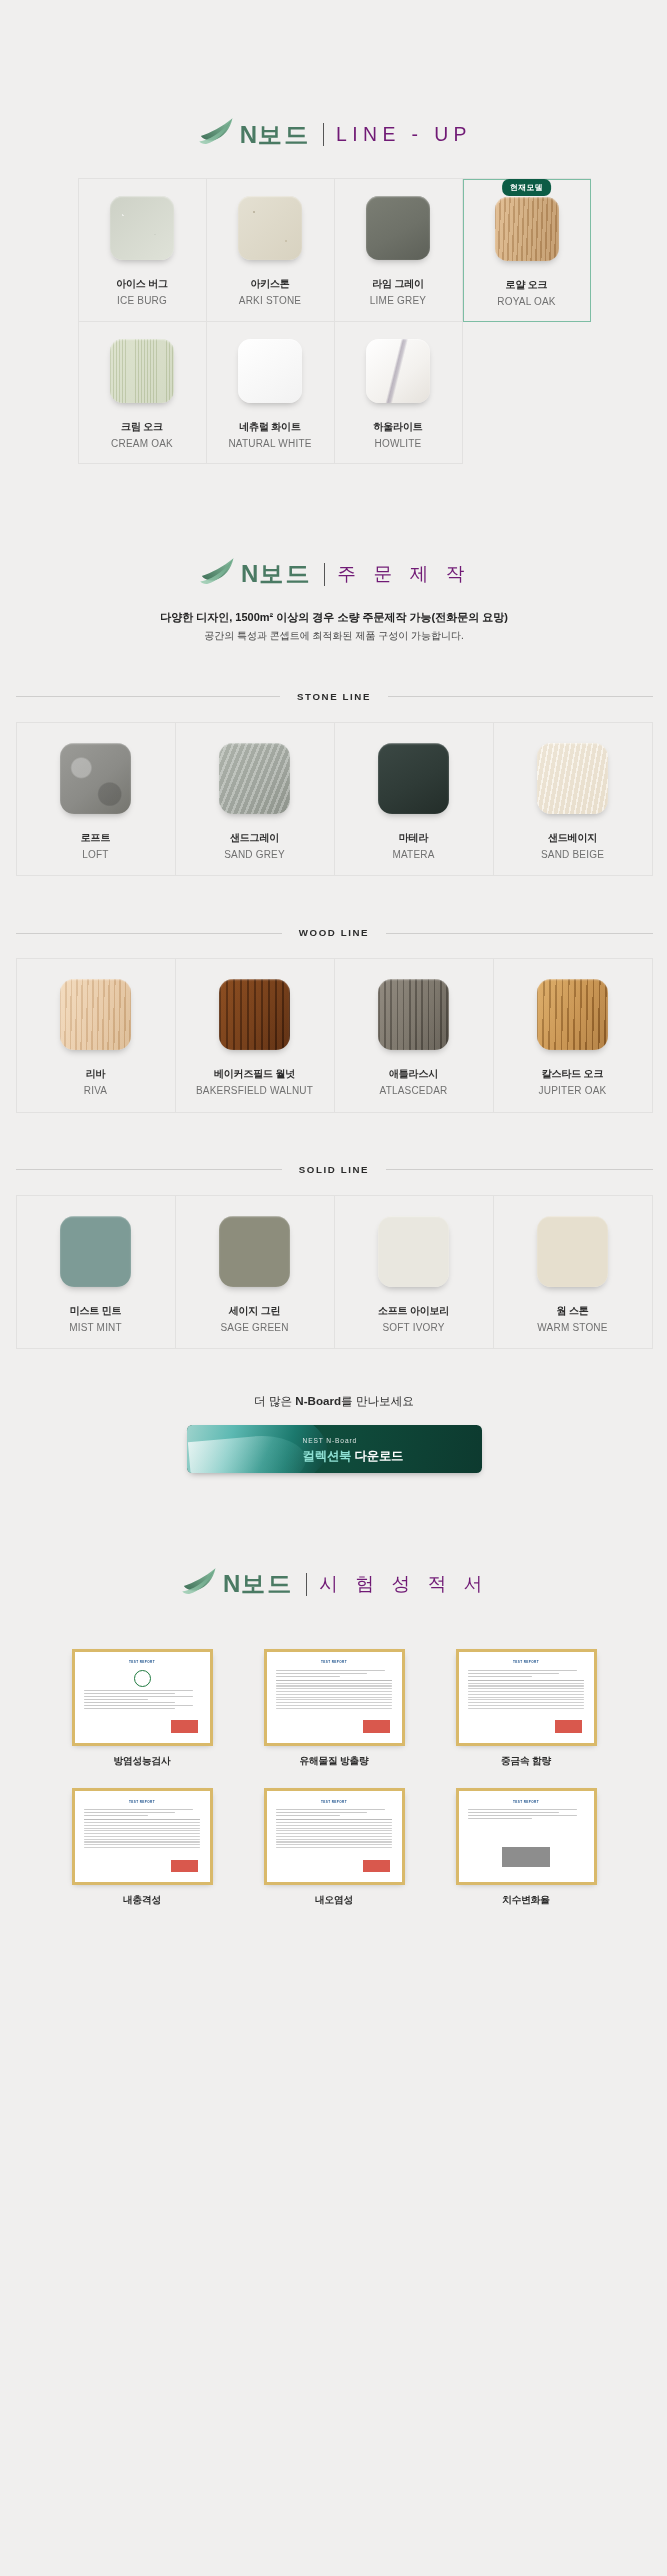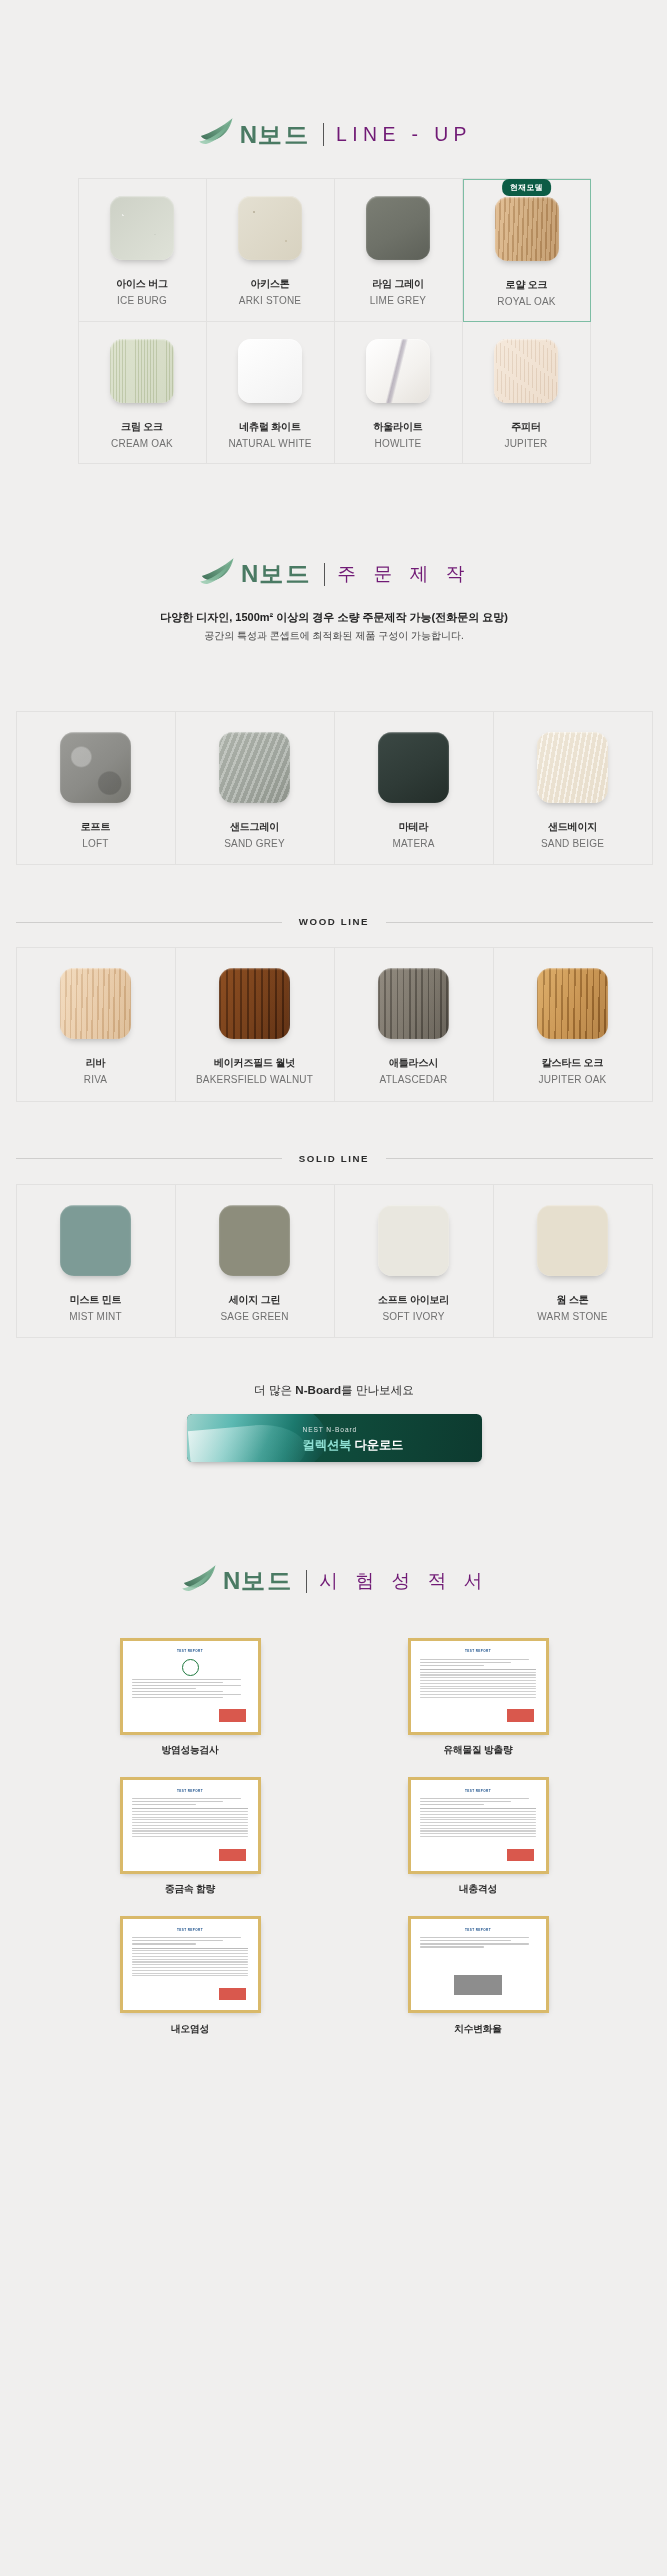--- a/index.html
+++ b/index.html
@@ -145,21 +145,21 @@
   .cat-grid .swatch-cell { padding: 20px 7.8px 15.5px; justify-content: flex-end; }
   .cat-grid .chip { width: 71px; height: 71px; border-radius: 14px; }
 
   
   .dl-title {
     text-align: center; font-size: 11.6px; color: #2b2b2b; line-height: 1.6;
   }
   .dl-title b { font-weight: 700; }
   .dl-banner {
     width: 295px; height: 48px;
-    margin: 14px auto 8px;
+    margin: 14px auto 0;
     border-radius: 5.4px;
     background: linear-gradient(100deg, #0e3d31 0%, #10503f 38%, #0d3a2f 100%);
     position: relative;
     overflow: hidden;
     box-shadow: 0 3.1px 7.8px -3.1px rgba(0,0,0,0.4);
     display: flex; align-items: center;
   }
   .dl-wave {
     position: absolute; left: -7.8px; top: -14px;
     width: 148px; height: 82px;
@@ -176,23 +176,23 @@
     transform: rotate(-5deg);
   }
   .dl-text { position: relative; margin-left: 116px; color: #fff; }
   .dl-text .sm { font-size: 6.6px; letter-spacing: 0.9px; opacity: 0.85; }
   .dl-text .bg { font-size: 12.4px; font-weight: 700; margin-top: 1.6px; letter-spacing: -0.2px; }
   .dl-text .bg .hl { color: #8fe0d4; }
 
   
   .cert-grid {
     display: grid;
-    grid-template-columns: repeat(2, 1fr);
+    grid-template-columns: repeat(3, 1fr);
     gap: 20px 40px;
-    width: 536px; margin: 8px auto;
+    width: 536px; margin: 16px auto;
   }
   .cert-cell { display: flex; flex-direction: column; align-items: center; }
   .cert-frame {
     width: 141px; height: 97px;
     background: #fff;
     border: 3.1px solid #d9b96a;
     box-shadow: 0 2.3px 6.2px -2.3px rgba(0,0,0,0.25);
     position: relative;
     overflow: hidden;
   }
@@ -294,25 +294,20 @@
         <div class="swatch-cell">
           <div class="chip" style="background: linear-gradient(145deg, rgb(255, 255, 255), rgb(242, 242, 242));"></div>
           <div class="name-ko">네츄럴 화이트</div>
           <div class="name-en">NATURAL WHITE</div>
         </div>
         <div class="swatch-cell">
           <div class="chip" style="background: linear-gradient(104deg, transparent 44%, rgba(140, 130, 150, 0.55) 47%, rgba(120, 110, 135, 0.35) 50%, transparent 53%), linear-gradient(140deg, rgb(255, 255, 255), rgb(243, 241, 238) 60%, rgb(230, 226, 220));"></div>
           <div class="name-ko">하울라이트</div>
           <div class="name-en">HOWLITE</div>
         </div>
-        <div class="swatch-cell">
-          <div class="chip" style="background: repeating-linear-gradient(88deg, rgba(190, 160, 130, 0.22) 0px, rgba(190, 160, 130, 0.22) 0.8px, rgba(255, 245, 232, 0.22) 0.8px, rgba(255, 245, 232, 0.22) 3.9px), linear-gradient(130deg, rgb(243, 230, 216), rgb(232, 214, 196));"></div>
-          <div class="name-ko">주피터</div>
-          <div class="name-en">JUPITER</div>
-        </div>
       </div>
   </div>
 
   <div class="sp" style="height:92px"></div>
 
   <div class="brand-head">
     <span class="leaf">
       <svg width="42" height="34" viewBox="0 0 54 44">
         <path d="M6 26 C18 22 34 14 47 3 C44 17 36 27 24 31 C17 33 10 31 6 26 Z" fill="url(#lg1)"></path>
         <path d="M4 33 C16 31 32 24 47 3 C38 22 26 33 14 36 C10 37 6 35 4 33 Z" fill="url(#lg2)" opacity="0.85"></path>
@@ -323,20 +318,25 @@
     <span class="brand-sub kor">주 문 제 작</span>
   </div>
 
   <div class="order-desc">
     <div class="l1">다양한 디자인, 1500m² 이상의 경우 소량 주문제작 가능(전화문의 요망)</div>
     <div class="l2">공간의 특성과 콘셉트에 최적화된 제품 구성이 가능합니다.</div>
   </div>
 
   <div class="sp" style="height:47px"></div>
 
+  <div class="cat-rule">
+    <span class="hr"></span>
+    <span class="txt">STONE LINE</span>
+    <span class="hr"></span>
+  </div>
   <div class="sp" style="height:20px"></div>
   <div class="cat-grid" id="stone-grid">
       <div class="swatch-cell">
         <div class="chip" style="background: radial-gradient(circle at 30% 35%, rgba(255, 255, 255, 0.3) 0px, rgba(255, 255, 255, 0.3) 9.3px, transparent 11px), radial-gradient(circle at 70% 72%, rgba(0, 0, 0, 0.16) 0px, rgba(0, 0, 0, 0.16) 11px, transparent 12.4px), linear-gradient(140deg, rgb(155, 155, 151), rgb(139, 139, 135) 55%, rgb(117, 117, 111));"></div>
         <div class="name-ko">로프트</div>
         <div class="name-en">LOFT</div>
       </div>
       <div class="swatch-cell">
         <div class="chip" style="background: repeating-linear-gradient(112deg, rgba(255, 255, 255, 0.22) 0px, rgba(255, 255, 255, 0.22) 2.3px, rgba(0, 0, 0, 0.05) 2.3px, rgba(0, 0, 0, 0.05) 6.2px), linear-gradient(140deg, rgb(182, 187, 179), rgb(166, 172, 164) 60%, rgb(149, 154, 146));"></div>
         <div class="name-ko">샌드그레이</div>

